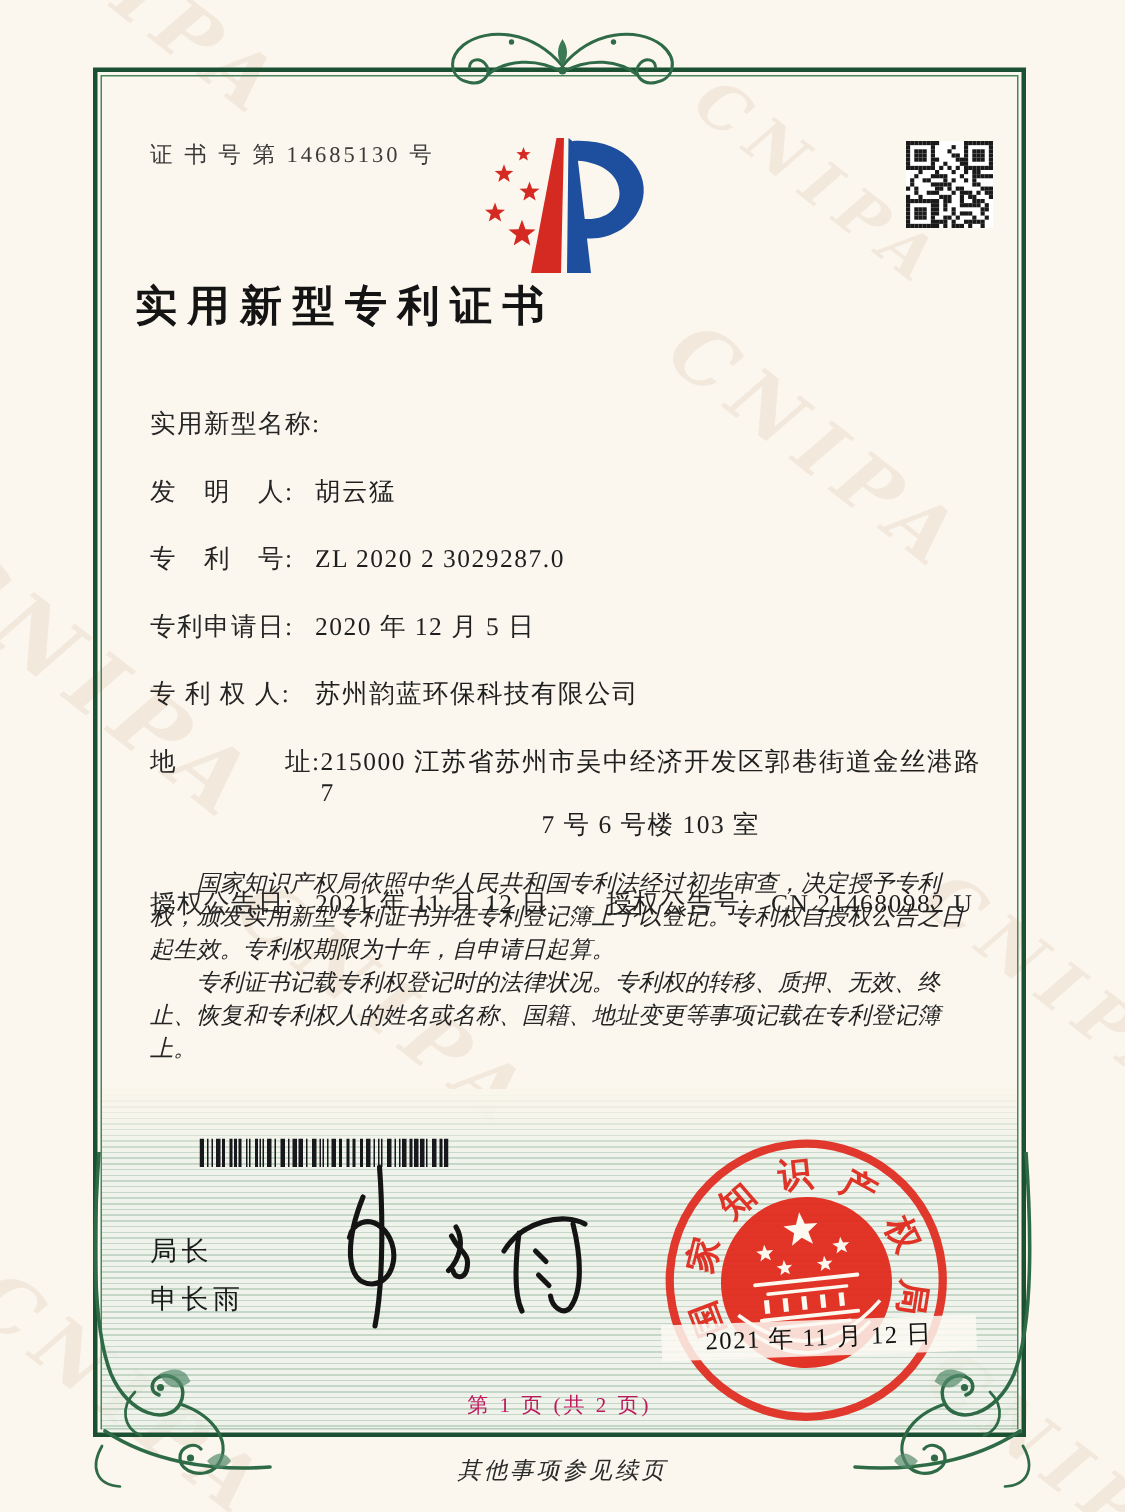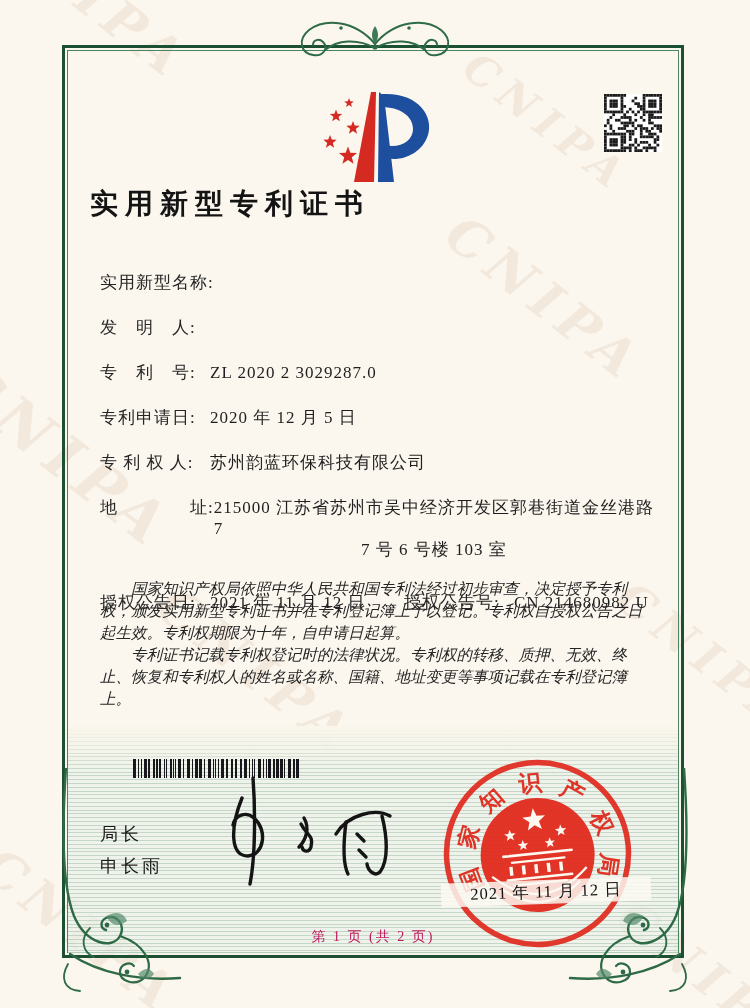--- a/index.html
+++ b/index.html
@@ -111,20 +111,21 @@
       <path stroke-width="1.8" d="M18,196 C10,210 14,222 30,223"></path>
       <path d="M56,148 q16,-8 21,5 q-13,10 -21,-5 Z" fill="#558a6c" stroke="none" opacity="0.7"></path>
       <path d="M88,206 q10,-10 16,0 q-8,10 -16,0 Z" fill="#558a6c" stroke="none" opacity="0.7"></path>
     </g>
     <circle cx="57" cy="157" r="2.4" fill="#2d6a45"></circle>
     <circle cx="77" cy="204" r="2.4" fill="#2d6a45"></circle>
   </svg>
 
   <div class="content">
 
+    <div class="cert-no">证 书 号 第 14685130 号</div>
 
     <svg class="logo" viewBox="0 0 122 98">
       <polygon points="53,4 58,4 56,94 36,94" fill="#d42a22"></polygon>
       <polygon points="61,4 66,8 76,94 60,94" fill="#1d4f9e"></polygon>
       <path d="M64,6 C100,4 116,28 110,47 C104,66 83,74 68,70 L66,57 C82,61 95,53 95,41 C95,28 82,19 63,19 Z" fill="#1d4f9e"></path>
       <g id="logo-stars">
           <polygon points="31.00,10.00 32.23,13.30 35.76,13.45 33.00,15.65 33.94,19.05 31.00,17.10 28.06,19.05 29.00,15.65 26.24,13.45 29.77,13.30" fill="#d42a22"></polygon>
           <polygon points="18.00,21.50 19.60,25.79 24.18,25.99 20.60,28.84 21.82,33.26 18.00,30.73 14.18,33.26 15.40,28.84 11.82,25.99 16.40,25.79" fill="#d42a22"></polygon>
           <polygon points="35.00,33.00 36.73,37.62 41.66,37.84 37.80,40.91 39.11,45.66 35.00,42.94 30.89,45.66 32.20,40.91 28.34,37.84 33.27,37.62" fill="#d42a22"></polygon>
           <polygon points="12.00,47.00 13.73,51.62 18.66,51.84 14.80,54.91 16.11,59.66 12.00,56.94 7.89,59.66 9.20,54.91 5.34,51.84 10.27,51.62" fill="#d42a22"></polygon>
@@ -357,20 +358,21 @@
       </svg>
 
     <div class="doc-title">实用新型专利证书</div>
 
     <div class="fields">
       <div class="frow">
         <span class="flabel">实用新型名称:</span>
       </div>
       <div class="frow">
         <span class="flabel">发　明　人:</span>
+        <span class="fvalue">胡云猛</span>
       </div>
       <div class="frow">
         <span class="flabel">专　利　号:</span>
         <span class="fvalue">ZL 2020 2 3029287.0</span>
       </div>
       <div class="frow">
         <span class="flabel">专利申请日:</span>
         <span class="fvalue">2020 年 12 月 5 日</span>
       </div>
       <div class="frow">
@@ -495,14 +497,15 @@
           <span class="seal-ring-char" style="transform: translate(-50%, -50%) rotate(-35deg) translateY(-71px);">知</span>
           <span class="seal-ring-char" style="transform: translate(-50%, -50%) rotate(0deg) translateY(-71px);">识</span>
           <span class="seal-ring-char" style="transform: translate(-50%, -50%) rotate(35deg) translateY(-71px);">产</span>
           <span class="seal-ring-char" style="transform: translate(-50%, -50%) rotate(70deg) translateY(-71px);">权</span>
           <span class="seal-ring-char" style="transform: translate(-50%, -50%) rotate(105deg) translateY(-71px);">局</span>
         </div>
     </div>
     <div class="seal-date">2021 年 11 月 12 日</div>
 
     <div class="page-info">第 1 页 (共 2 页)</div>
+    <div class="cont-note">其他事项参见续页</div>
   </div>
 </div>
 
 </body></html>

